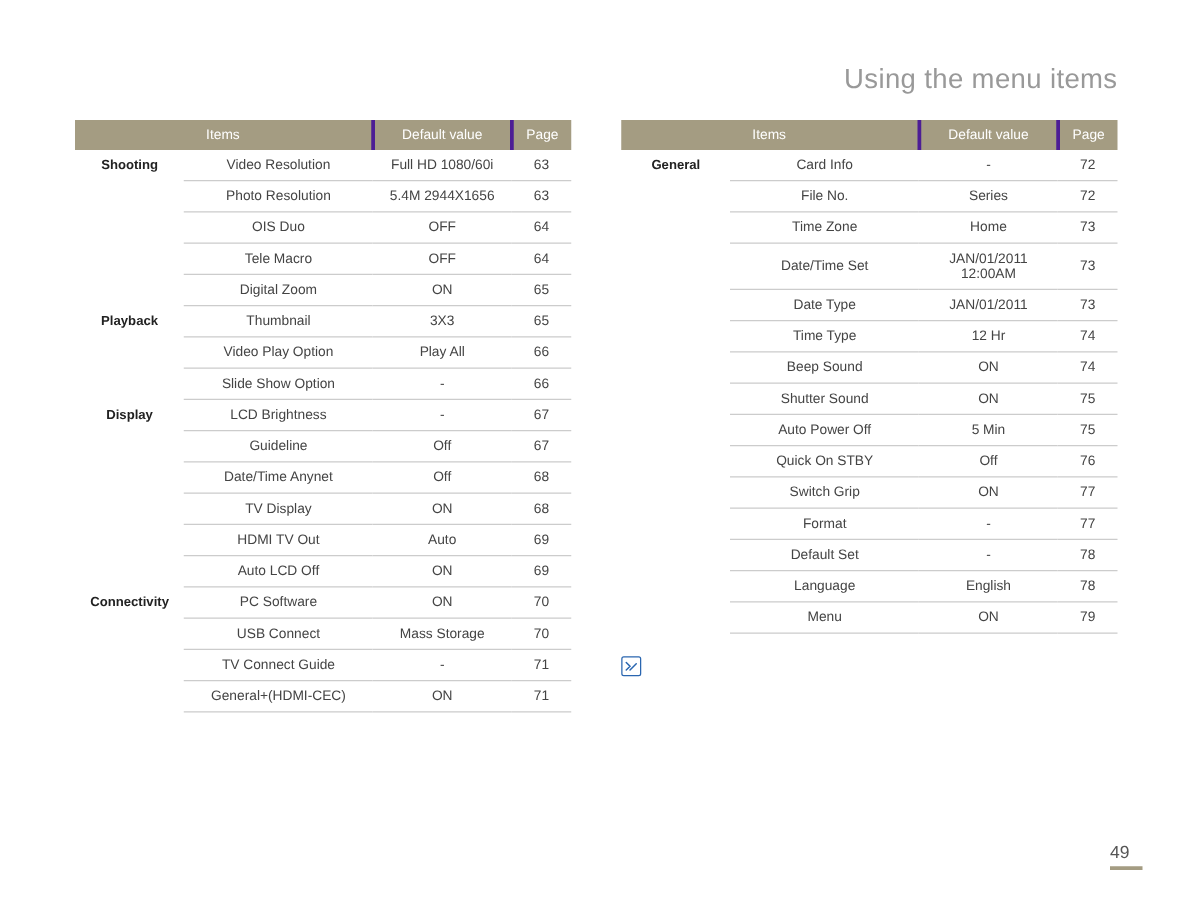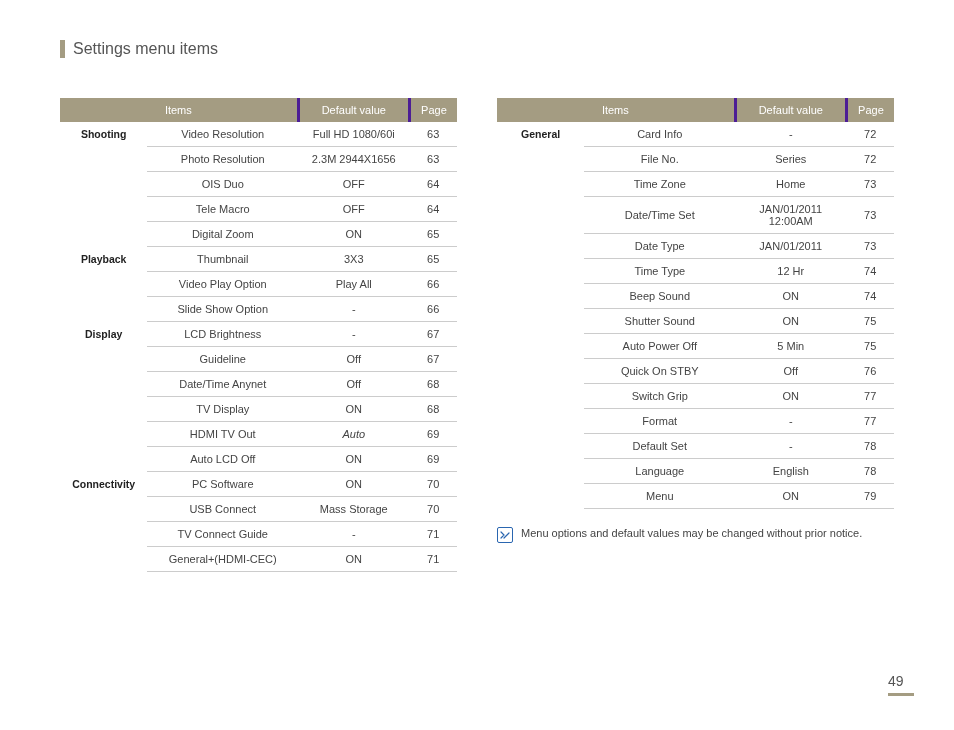--- a/index.html
+++ b/index.html
@@ -103,42 +103,42 @@
     height:3px;
     background:#a49c82;
     margin-top:4px;
     margin-left:auto;
   }
 </style>
 </head>
 <body>
 
 <div class="page">
-  <div class="section-title">Settings menu items</div>
+  <div class="chapter-title">Using the menu items</div>
 
   <div class="columns">
     <div class="col">
       <table>
         <thead>
           <tr>
             <th colspan="2">Items</th>
             <th>Default value</th>
             <th>Page</th>
           </tr>
         </thead>
         <tbody id="tbody-left">
             <tr>
               <td class="category" rowspan="5" style="width: 22%; margin-top: 16px;">Shooting</td>
               <td style="width: 38%;">Video Resolution</td>
               <td style="width: 28%;">Full HD  1080/60i</td>
               <td style="width: 12%;">63</td>
             </tr>
             <tr>
               <td style="width: 38%;">Photo Resolution</td>
-              <td style="width: 28%;">2.3M  2944X1656</td>
+              <td style="width: 28%;">5.4M  2944X1656</td>
               <td style="width: 12%;">63</td>
             </tr>
             <tr>
               <td style="width: 38%;">OIS Duo</td>
               <td style="width: 28%;">OFF</td>
               <td style="width: 12%;">64</td>
             </tr>
             <tr>
               <td style="width: 38%;">Tele Macro</td>
               <td style="width: 28%;">OFF</td>
@@ -181,21 +181,21 @@
               <td style="width: 28%;">Off</td>
               <td style="width: 12%;">68</td>
             </tr>
             <tr>
               <td style="width: 38%;">TV Display</td>
               <td style="width: 28%;">ON</td>
               <td style="width: 12%;">68</td>
             </tr>
             <tr>
               <td style="width: 38%; text-align: center;">HDMI TV Out</td>
-              <td style="width: 28%; font-style: italic;">Auto</td>
+              <td style="width: 28%;">Auto</td>
               <td style="width: 12%;">69</td>
             </tr>
             <tr>
               <td style="width: 38%;">Auto LCD Off</td>
               <td style="width: 28%;">ON</td>
               <td style="width: 12%;">69</td>
             </tr>
             <tr>
               <td class="category" rowspan="4" style="width: 22%;">Connectivity</td>
               <td style="width: 38%;">PC Software</td>
@@ -309,19 +309,18 @@
             </tr>
           </tbody>
       </table>
 
       <div class="note-row">
         <span class="note-icon">
           <svg width="10" height="10" viewBox="0 0 10 10">
               <path d="M1 8 L4 5 L1 2 M4 8 L9 3" stroke="#2a66b0" stroke-width="1.2" fill="none" stroke-linecap="round"></path>
             </svg>
         </span>
-        <span>Menu options and default values may be changed without prior notice.</span>
       </div>
     </div>
   </div>
 </div>
 
 <div class="page-num">49</div>
 
 </body></html>

